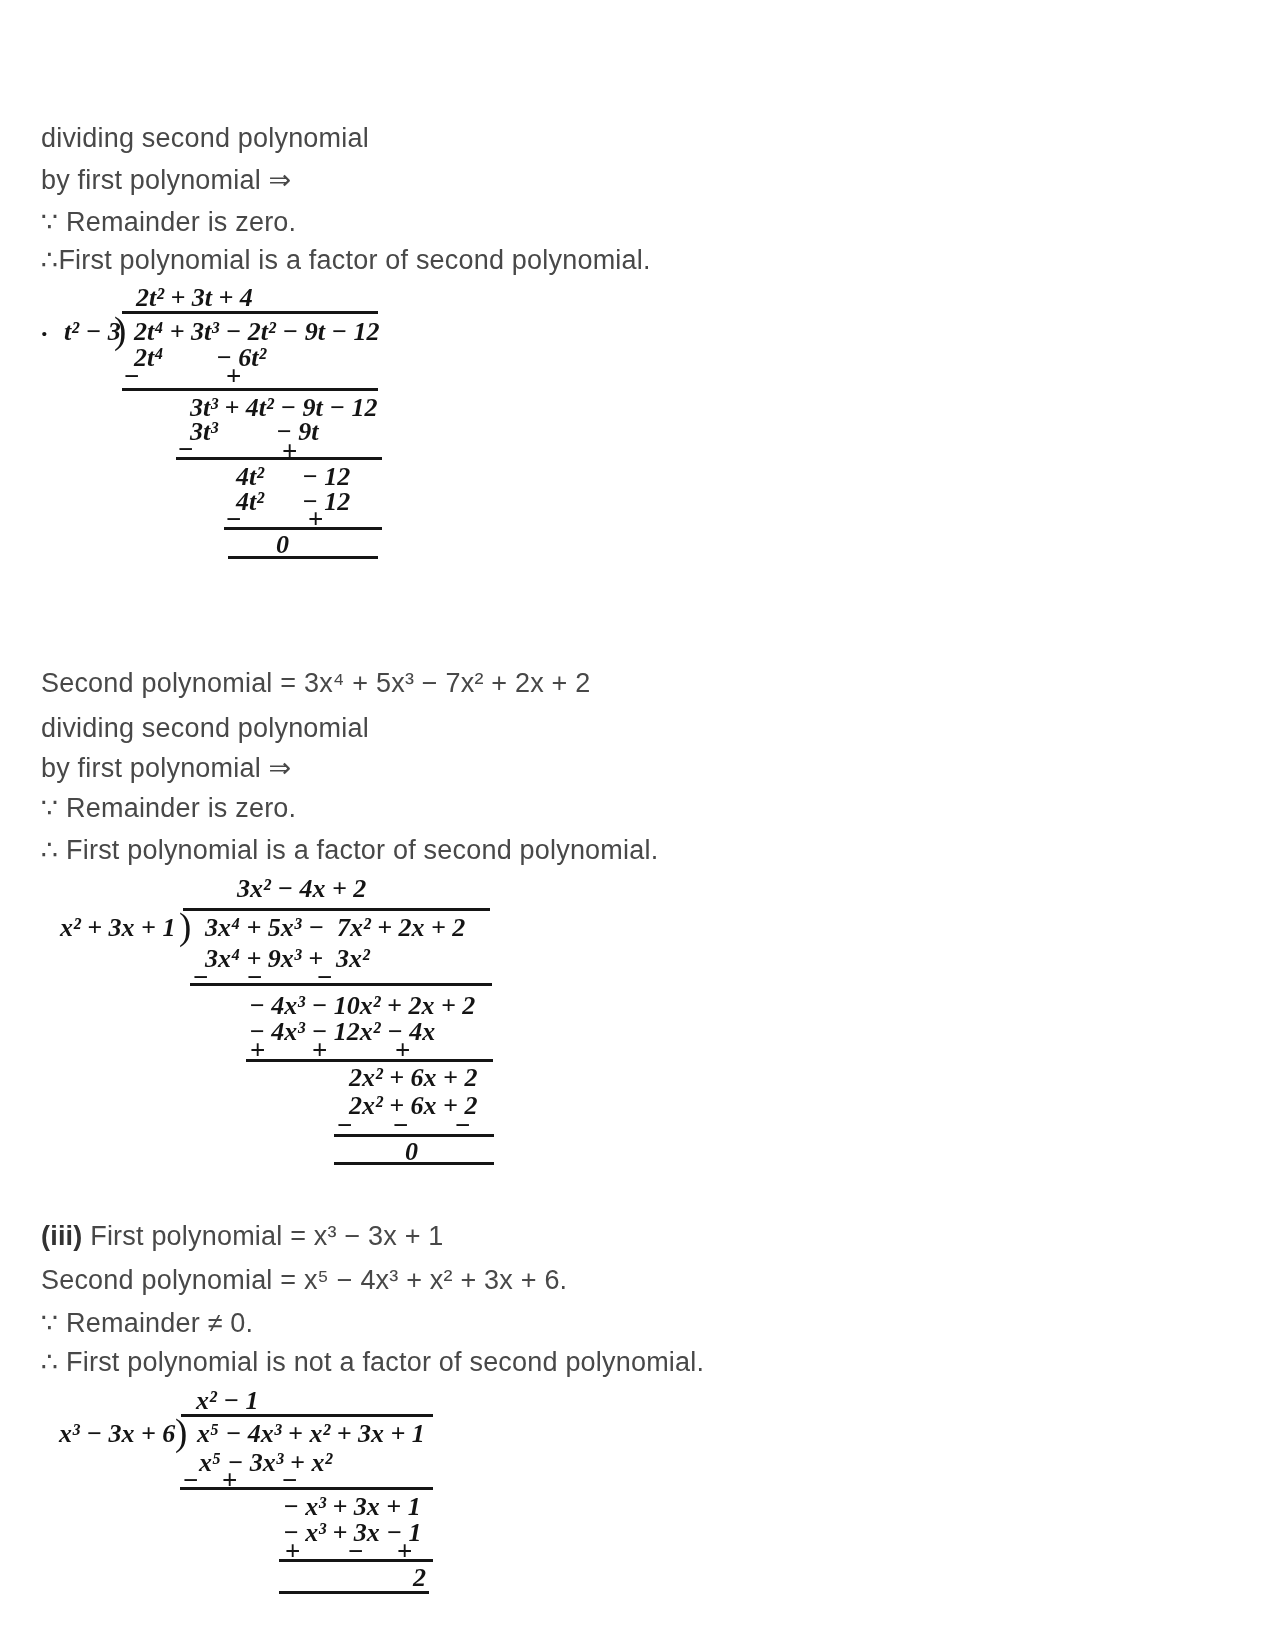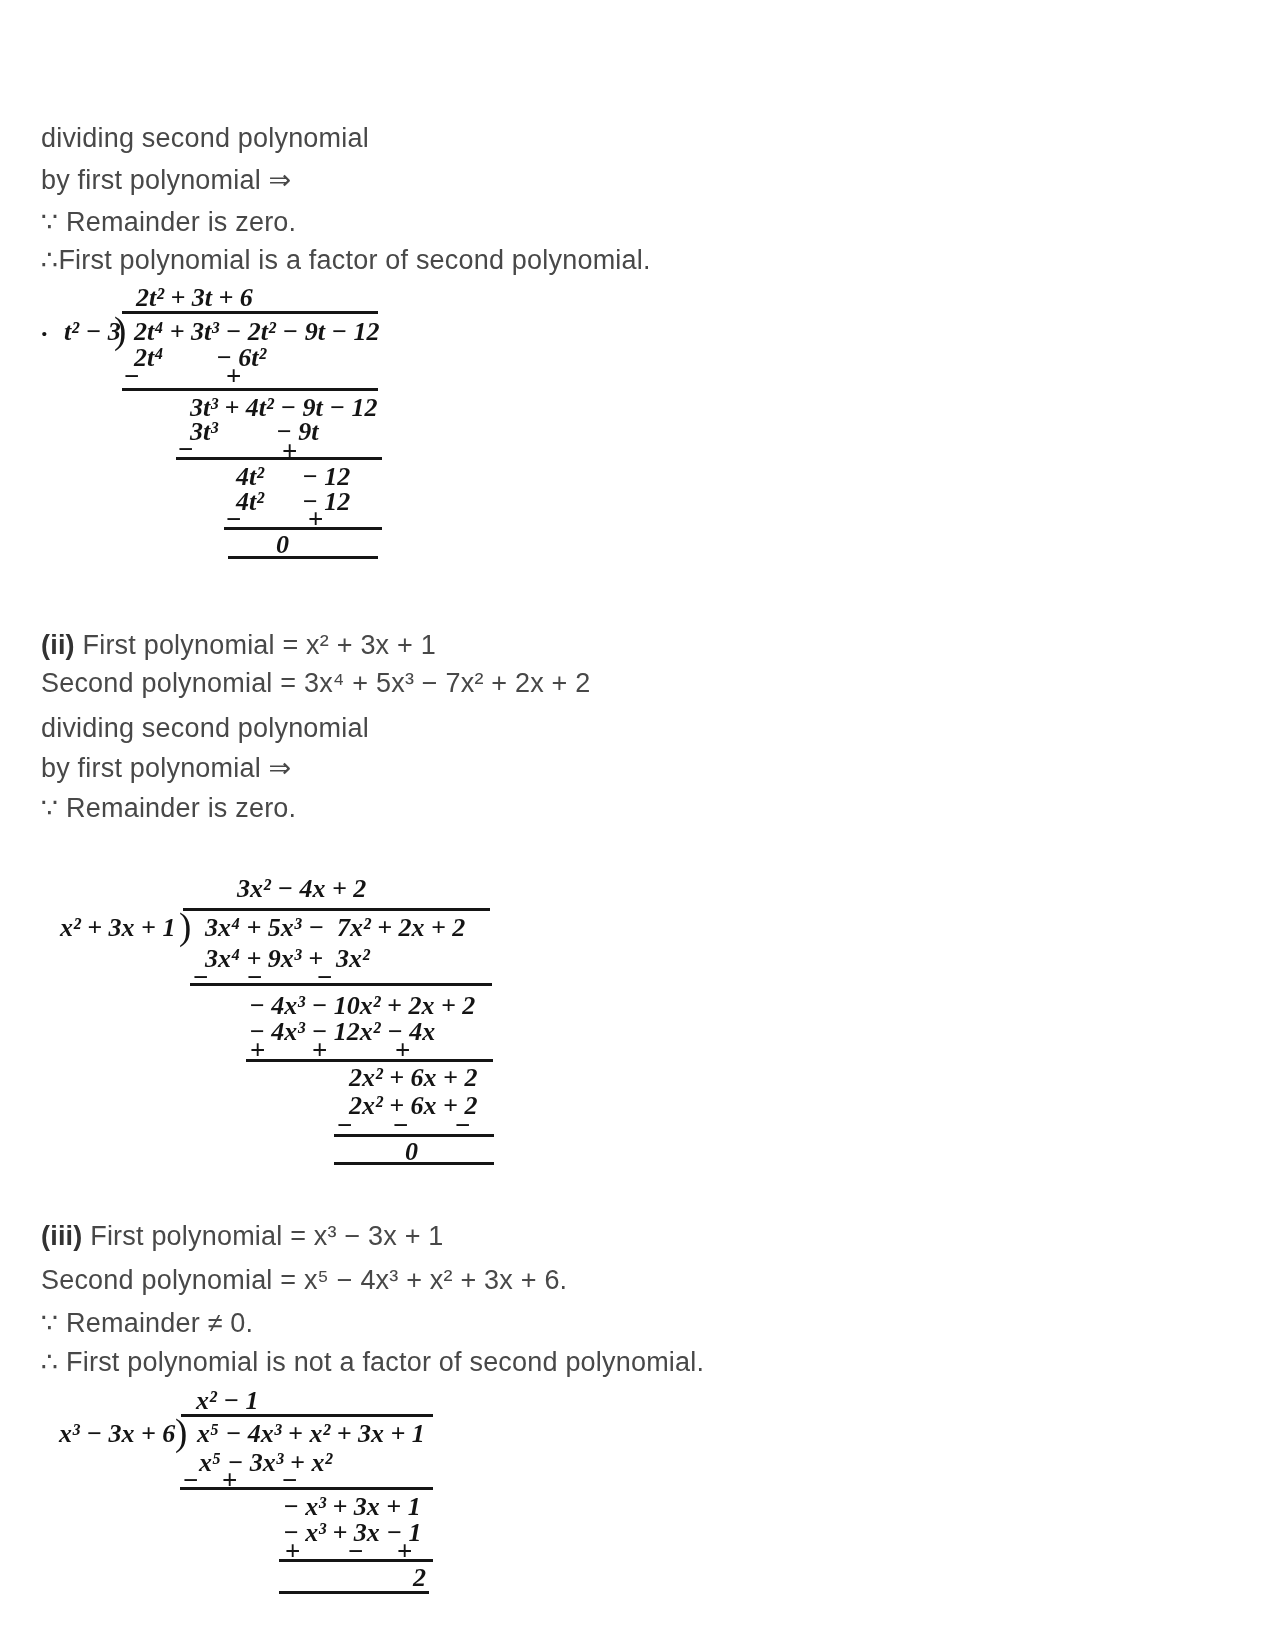--- a/index.html
+++ b/index.html
@@ -42,21 +42,21 @@
 
 <div class="page">
 
   <p class="bl" style="top:125px"><span>dividing second polynomial</span></p>
   <p class="bl" style="top:167px"><span>by first polynomial ⇒</span></p>
   <p class="bl" style="top:209px"><span>∵ Remainder is zero.</span></p>
   <p class="bl" style="top:247px"><span>∴First polynomial is a factor of second polynomial.</span></p>
 
   <div class="division" style="left:40px;top:285px;width:360px;height:290px">
     <span class="m" style="left:2px;top:30px">.</span>
-    <span class="m" style="left:96px;top:0px">2t² + 3t + 6</span>
+    <span class="m" style="left:96px;top:0px">2t² + 3t + 4</span>
     <div class="rule" style="left:82px;top:26px;width:256px"></div>
     <span class="m" style="left:24px;top:34px">t² − 3</span>
     <span class="br" style="left:74px;top:27px">)</span>
     <span class="m" style="left:94px;top:34px">2t⁴ + 3t³ − 2t² − 9t − 12</span>
     <span class="m" style="left:94px;top:60px">2t⁴</span>
     <span class="m" style="left:176px;top:60px">− 6t²</span>
     <span class="sg" style="left:84px;top:78px">−</span>
     <span class="sg" style="left:186px;top:78px">+</span>
     <div class="rule" style="left:82px;top:103px;width:256px"></div>
     <span class="m" style="left:150px;top:110px">3t³ + 4t² − 9t − 12</span>
@@ -69,25 +69,25 @@
     <span class="m" style="left:262px;top:179px">− 12</span>
     <span class="m" style="left:196px;top:204px">4t²</span>
     <span class="m" style="left:262px;top:204px">− 12</span>
     <span class="sg" style="left:186px;top:221px">−</span>
     <span class="sg" style="left:268px;top:221px">+</span>
     <div class="rule" style="left:184px;top:242px;width:158px"></div>
     <span class="m" style="left:236px;top:247px">0</span>
     <div class="rule" style="left:188px;top:271px;width:150px"></div>
   </div>
 
-  <p class="bl" style="top:632px"><b>(ii)</b><span> First polynomial = x² + 3x + 1</span></p>
   <p class="bl" style="top:670px"><span>Second polynomial = 3x⁴ + 5x³ − 7x² + 2x + 2</span></p>
   <p class="bl" style="top:715px"><span>dividing second polynomial</span></p>
   <p class="bl" style="top:755px"><span>by first polynomial ⇒</span></p>
   <p class="bl" style="top:795px"><span>∵ Remainder is zero.</span></p>
+  <p class="bl" style="top:837px"><span>∴ First polynomial is a factor of second polynomial.</span></p>
 
   <div class="division" style="left:55px;top:875px;width:460px;height:300px">
     <span class="m" style="left:182px;top:1px">3x² − 4x + 2</span>
     <div class="rule" style="left:128px;top:33px;width:307px"></div>
     <span class="m" style="left:5px;top:40px">x² + 3x + 1</span>
     <span class="br" style="left:124px;top:33px">)</span>
     <span class="m" style="left:150px;top:40px">3x⁴ + 5x³ −  7x² + 2x + 2</span>
     <span class="m" style="left:150px;top:71px">3x⁴ + 9x³ +  3x²</span>
     <span class="sg" style="left:138px;top:89px">−</span>
     <span class="sg" style="left:192px;top:89px">−</span>

